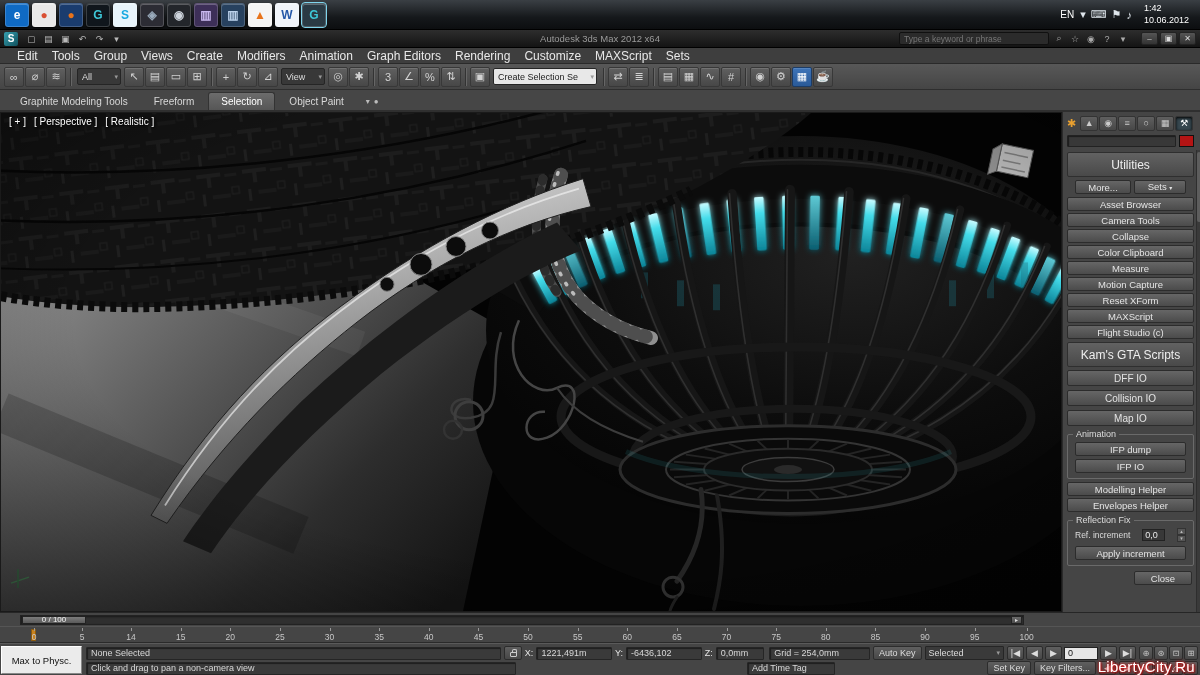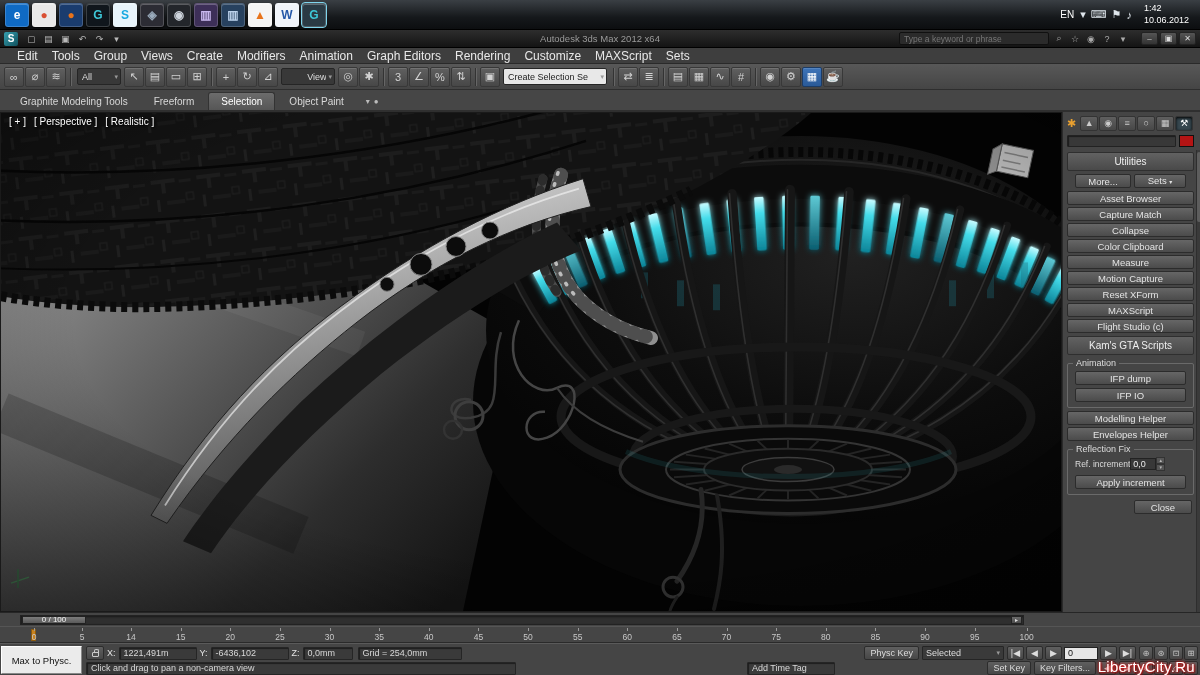--- a/index.html
+++ b/index.html
@@ -49,29 +49,29 @@
 .vp-label{position:absolute;top:3px;left:8px;z-index:5;display:flex;gap:8px;font-size:10px;color:#fff;text-shadow:1px 1px 2px #000}
 
 .cmdpanel{width:138px;background:#454545;border-left:1px solid #2a2a2a;position:relative;padding:2px 6px 0 4px;display:flex;flex-direction:column;font-size:9.5px}
 .cp-tabs{display:flex;align-items:center;gap:1px;height:18px}
 .cp-star{color:#e8a030;font-size:11px;margin-right:3px}
 .cp-tab{width:18px;height:15px;display:flex;align-items:center;justify-content:center;font-size:9px;color:#ccc;background:linear-gradient(#5f5f5f,#474747);border:1px solid #333;border-radius:2px}
 .cp-tab.active{background:#36474f;color:#fff;box-shadow:inset 0 1px 3px #000}
 .cp-swatchrow{display:flex;gap:3px;align-items:center;height:17px}
 .cp-field{flex:1;height:12px;background:#383838;border:1px solid #222;box-shadow:inset 1px 1px 1px #1c1c1c;border-radius:1px}
 .cp-color{width:15px;height:12px;border:1px solid #111}
-.rollout{background:linear-gradient(#626262,#494949);border:1px solid #2f2f2f;border-radius:2px;height:19px;display:flex;align-items:center;justify-content:center;color:#eee;font-size:10px;margin-top:3px}
+.rollout{background:linear-gradient(#626262,#494949);border:1px solid #2f2f2f;border-radius:2px;height:25px;display:flex;align-items:center;justify-content:center;color:#eee;font-size:12px;margin-top:3px}
 .btnrow{display:flex;gap:3px;justify-content:center;margin-top:3px}
 .pbtn{display:block;background:linear-gradient(#666,#4b4b4b);border:1px solid #2c2c2c;border-radius:2px;color:#e4e4e4;font-size:9.5px;height:14px;line-height:11px;text-align:center;font-family:inherit;width:100%;overflow:hidden;white-space:nowrap}
 .col{display:flex;flex-direction:column;gap:2px;margin-top:3px}
 .col.kams{gap:4px}
 .col.kams .pbtn{height:16px;line-height:13px;font-size:10px}
 .group{border:1px solid #6a6a6a;border-radius:2px;margin-top:8px;padding:7px 7px 5px;position:relative;display:flex;flex-direction:column;gap:4px}
 .group-label{position:absolute;top:-6px;left:5px;background:#454545;padding:0 3px;font-size:9px;color:#ddd}
-.refrow{display:flex;align-items:center;gap:0;font-size:8.5px;color:#ddd;white-space:nowrap}
+.refrow{display:flex;align-items:center;gap:12px;font-size:8.5px;color:#ddd;white-space:nowrap}
 .reffield{width:26px;height:12px;background:#383838;border:1px solid #222;color:#eaeaea;font-size:9px;display:flex;align-items:center;padding:0 2px}
 .spincol{display:flex;flex-direction:column}
 .spincol span{font-size:5px;line-height:5px;color:#bbb;width:9px;text-align:center;background:#555;border:1px solid #333}
 .closerow{display:flex;justify-content:flex-end;margin:5px 2px 0}
 .closerow .pbtn{width:58px}
 .cp-scrollbar{position:absolute;right:0;top:38px;bottom:0;width:4px;background:#3a3a3a;border-left:1px solid #2e2e2e}
 .cp-thumb{position:absolute;top:2px;left:0;width:4px;height:70px;background:#5d5d5d;border-radius:2px}
 
 .tslider{height:14px;background:#454545;display:flex;align-items:center;border-top:1px solid #262626;padding-left:20px}
 .ttrack{position:relative;width:1004px;height:10px;background:#2f2f2f;border:1px solid #222;box-shadow:inset 1px 1px 2px #191919}
@@ -194,21 +194,21 @@
         <span class="tb-dd-a">▾</span>
       </span>
       <span class="tb-ic">↖</span>
       <span class="tb-ic">▤</span>
       <span class="tb-ic">▭</span>
       <span class="tb-ic">⊞</span>
       <span class="tb-sep"></span>
       <span class="tb-ic">+</span>
       <span class="tb-ic">↻</span>
       <span class="tb-ic">⊿</span>
-      <span class="tb-dd" style="width: 54px; text-align: right;">
+      <span class="tb-dd" style="width: 44px;">
         <span class="tb-dd-v">View</span>
         <span class="tb-dd-a">▾</span>
       </span>
       <span class="tb-ic">◎</span>
       <span class="tb-ic">✱</span>
       <span class="tb-sep"></span>
       <span class="tb-ic">3</span>
       <span class="tb-ic">∠</span>
       <span class="tb-ic">%</span>
       <span class="tb-ic">⇅</span>
@@ -475,30 +475,35 @@
         <div class="cp-field"></div>
         <div class="cp-color" id="cp-color" style="background: rgb(180, 20, 20);"></div>
       </div>
       <div class="rollout">Utilities</div>
       <div class="btnrow">
         <button class="pbtn" style="width:56px">More...</button>
         <button class="pbtn" style="width:52px"><span>Sets</span> <span style="font-size:6px">▾</span></button>
       </div>
       <div class="col" id="util-buttons">
           <button class="pbtn">Asset Browser</button>
-          <button class="pbtn">Capture Match</button>
+          <button class="pbtn">Camera Tools</button>
           <button class="pbtn">Collapse</button>
           <button class="pbtn">Color Clipboard</button>
           <button class="pbtn">Measure</button>
           <button class="pbtn">Motion Capture</button>
           <button class="pbtn">Reset XForm</button>
           <button class="pbtn">MAXScript</button>
           <button class="pbtn">Flight Studio (c)</button>
         </div>
       <div class="rollout">Kam's GTA Scripts</div>
+      <div class="col kams" id="kams-buttons">
+          <button class="pbtn">DFF IO</button>
+          <button class="pbtn">Collision IO</button>
+          <button class="pbtn">Map IO</button>
+        </div>
       <div class="group">
         <span class="group-label">Animation</span>
         <span id="anim-buttons" style="display:flex;flex-direction:column;gap:3px">
             <button class="pbtn">IFP dump</button>
             <button class="pbtn">IFP IO</button>
           </span>
       </div>
       <div class="col" id="helper-buttons">
           <button class="pbtn">Modelling Helper</button>
           <button class="pbtn">Envelopes Helper</button>
@@ -555,31 +560,32 @@
         <span class="tick">90</span>
         <span class="tick">95</span>
         <span class="tick">100</span>
       </div>
   </div>
 
   <div class="statusbar">
     <button class="mtp">Max to Physc.</button>
 
     <div class="srow r1">
+      <div class="sfield f-sel">None Selected</div>
       <span class="lockbtn">
           <span class="lockg"></span>
         </span>
       <span class="lbl">X:</span>
       <div class="sfield f-x">1221,491m</div>
       <span class="lbl">Y:</span>
       <div class="sfield f-y">-6436,102</div>
       <span class="lbl">Z:</span>
       <div class="sfield f-z">0,0mm</div>
       <div class="sfield f-grid">Grid = 254,0mm</div>
-      <button class="sbtn push-r">Physc Key</button>
+      <button class="sbtn push-r">Auto Key</button>
       <span class="seldd">
         <span>Selected</span>
         <span class="arr">▾</span>
       </span>
       <span id="playback" style="display:flex;gap:2px;align-items:center">
           <button class="sbtn pb">|◀</button>
           <button class="sbtn pb">◀</button>
           <button class="sbtn pb">▶</button>
           <span class="f-frame">0</span>
           <button class="sbtn pb">▶</button>

